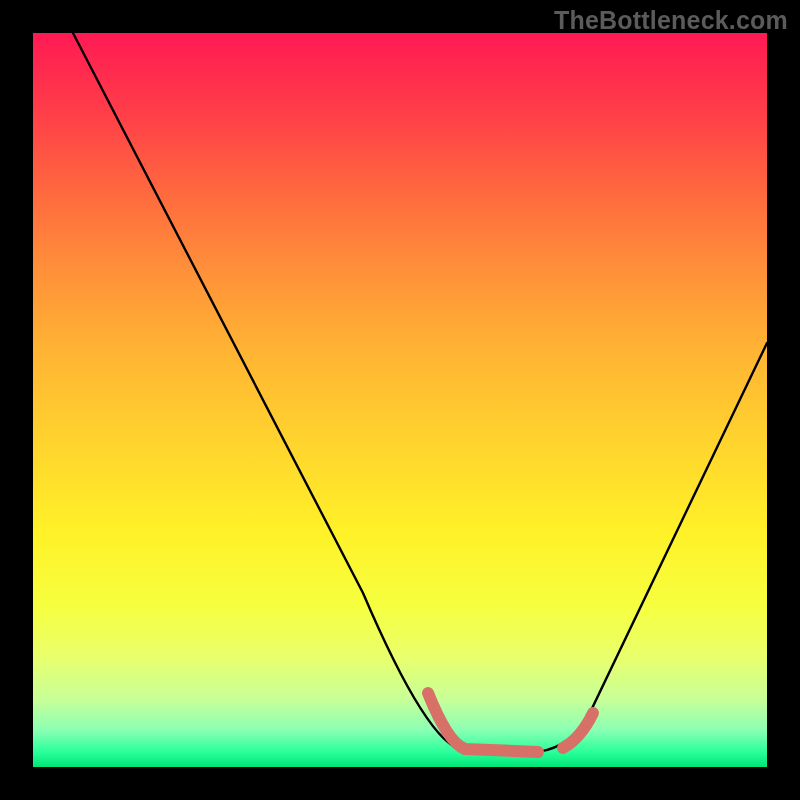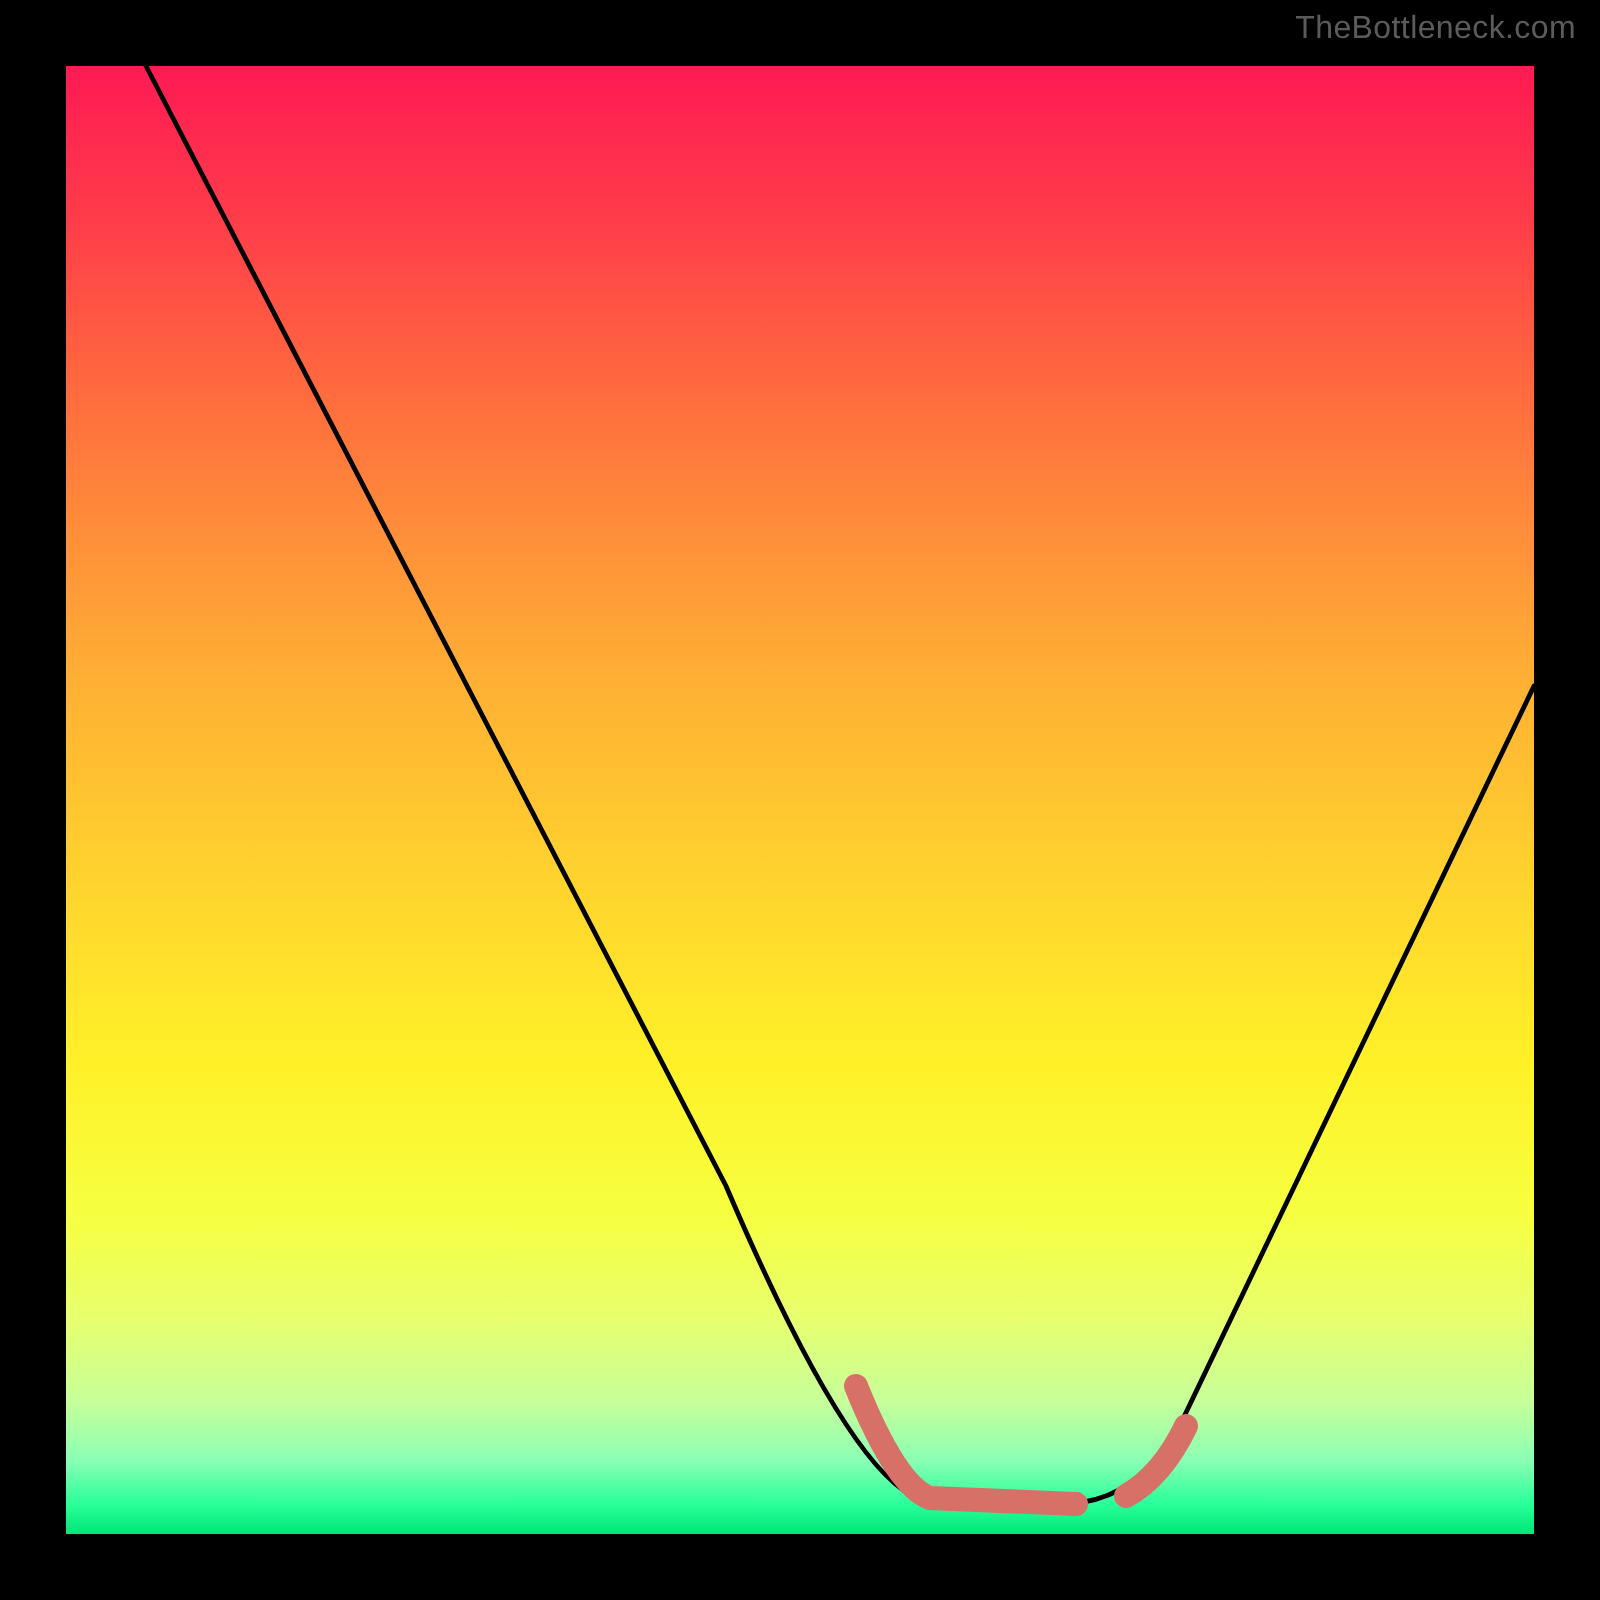--- a/index.html
+++ b/index.html
@@ -38,22 +38,22 @@
       #8affb4 95%,
       #28ff9a 98%,
       #00e676 100%
     );
   }
   .watermark {
     position: absolute;
     top: 6px;
     right: 12px;
     font-family: Arial, Helvetica, sans-serif;
-    font-size: 16px;
-    font-weight: 400;
+    font-size: 25px;
+    font-weight: 700;
     color: #5b5b5b;
     letter-spacing: 0.2px;
   }
   svg.curve {
     position: absolute;
     left: 0;
     top: 0;
     width: 734px;
     height: 734px;
     overflow: visible;

